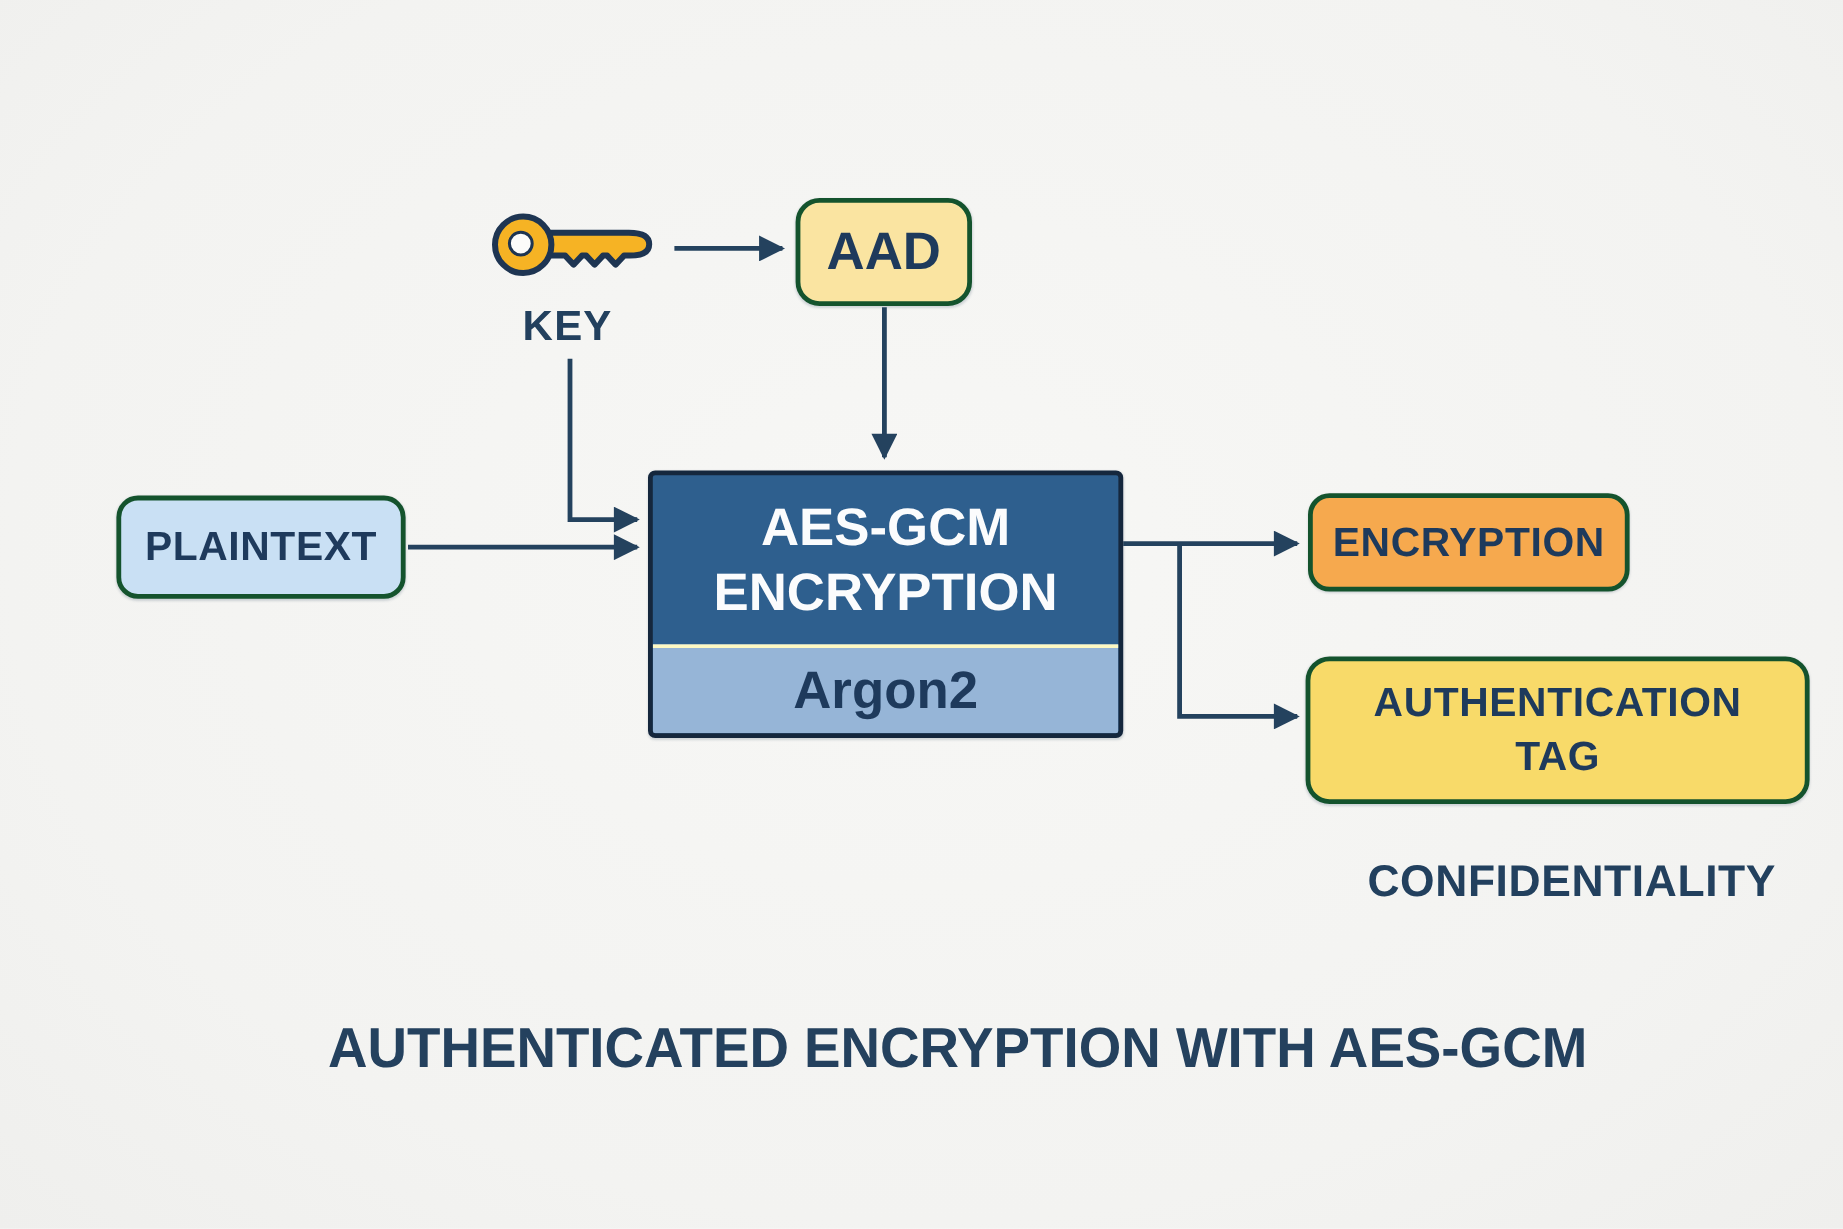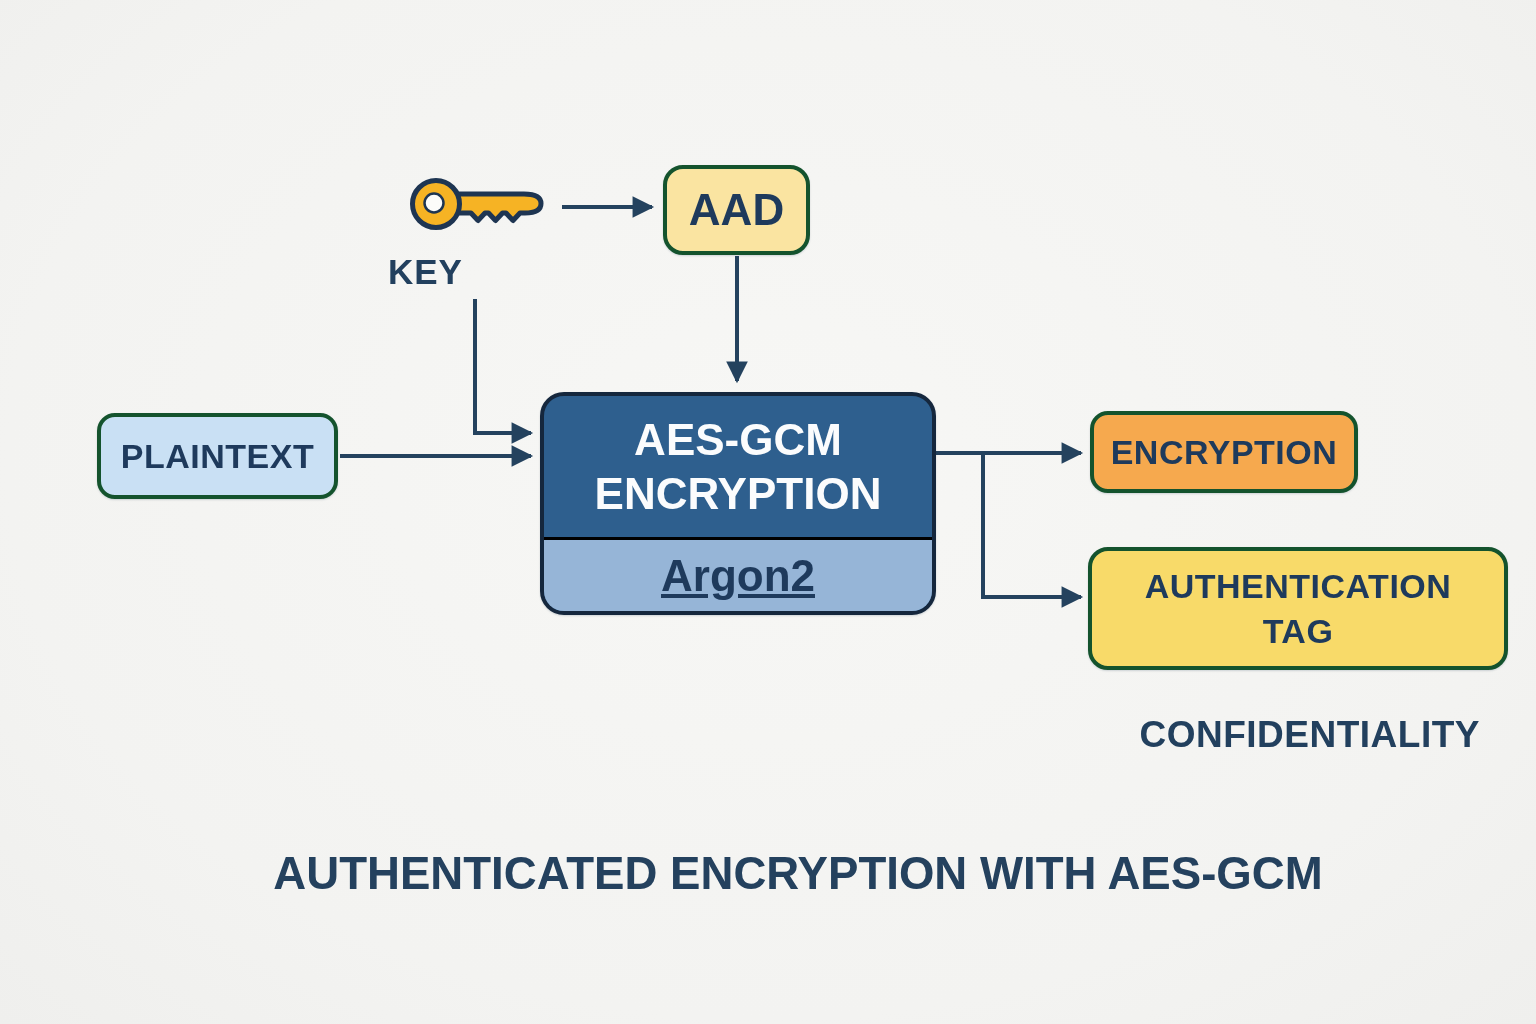--- a/index.html
+++ b/index.html
@@ -19,30 +19,30 @@
     text-align:center;font-weight:bold;color:#1E3A5C;
     box-sizing:border-box;
     box-shadow:0 1px 2px rgba(30,53,82,0.18);
   }
   .node-plaintext{left:97px;top:413px;width:241px;height:86px;background:#C9E0F4;border-radius:18px;font-size:34px;letter-spacing:0.5px;}
   .node-aad{left:663px;top:165px;width:147px;height:90px;background:#FAE4A1;border-radius:20px;font-size:44px;}
   .node-ciphertext{left:1090px;top:411px;width:268px;height:82px;background:#F6A94E;border-radius:18px;font-size:34px;letter-spacing:0.5px;}
   .node-authtag{left:1088px;top:547px;width:420px;height:123px;background:#F8DA69;border-radius:20px;font-size:34px;line-height:1.3;padding:6px 14px;letter-spacing:0.5px;}
 
   .node-aes{
-    left:540px;top:392px;width:396px;height:223px;background:#2E5F8E;border-radius:24px;
+    left:540px;top:392px;width:396px;height:223px;background:#2E5F8E;border-radius:6px;
     border:4px solid #15273D;flex-direction:column;justify-content:space-between;padding:0;overflow:hidden;
   }
   .aes-top{width:100%;height:141px;display:flex;align-items:center;justify-content:center;
     color:#FBFCFD;font-size:44px;line-height:1.22;font-weight:bold;}
   .aes-sub{width:100%;flex:1;background:#96B5D7;display:flex;align-items:center;justify-content:center;
-    color:#1E3A5C;font-size:44px;font-weight:bold;border-top:3px solid #000000;text-decoration:underline;}
+    color:#1E3A5C;font-size:44px;font-weight:bold;border-top:3px solid #fef9c3;}
 
   .caption{position:absolute;font-weight:600;color:#22405E;}
-  .caption-key{left:388px;top:252px;width:170px;text-align:left;font-size:35px;letter-spacing:1px;}
+  .caption-key{left:388px;top:252px;width:170px;text-align:center;font-size:35px;letter-spacing:1px;}
   .caption-conf{left:1030px;top:714px;width:450px;text-align:right;font-size:37px;letter-spacing:0.5px;}
   .caption-integ{left:1030px;top:792px;width:450px;text-align:center;font-size:31px;letter-spacing:0.5px;}
 
   .title{
     position:absolute;left:60px;top:845px;width:1476px;text-align:center;
     font-size:47px;font-weight:600;color:#24415E;letter-spacing:0px;
     transform:scaleX(0.97);transform-origin:center;
   }
   .key-icon{position:absolute;left:408px;top:172px;width:144px;height:66px;}
 </style>

